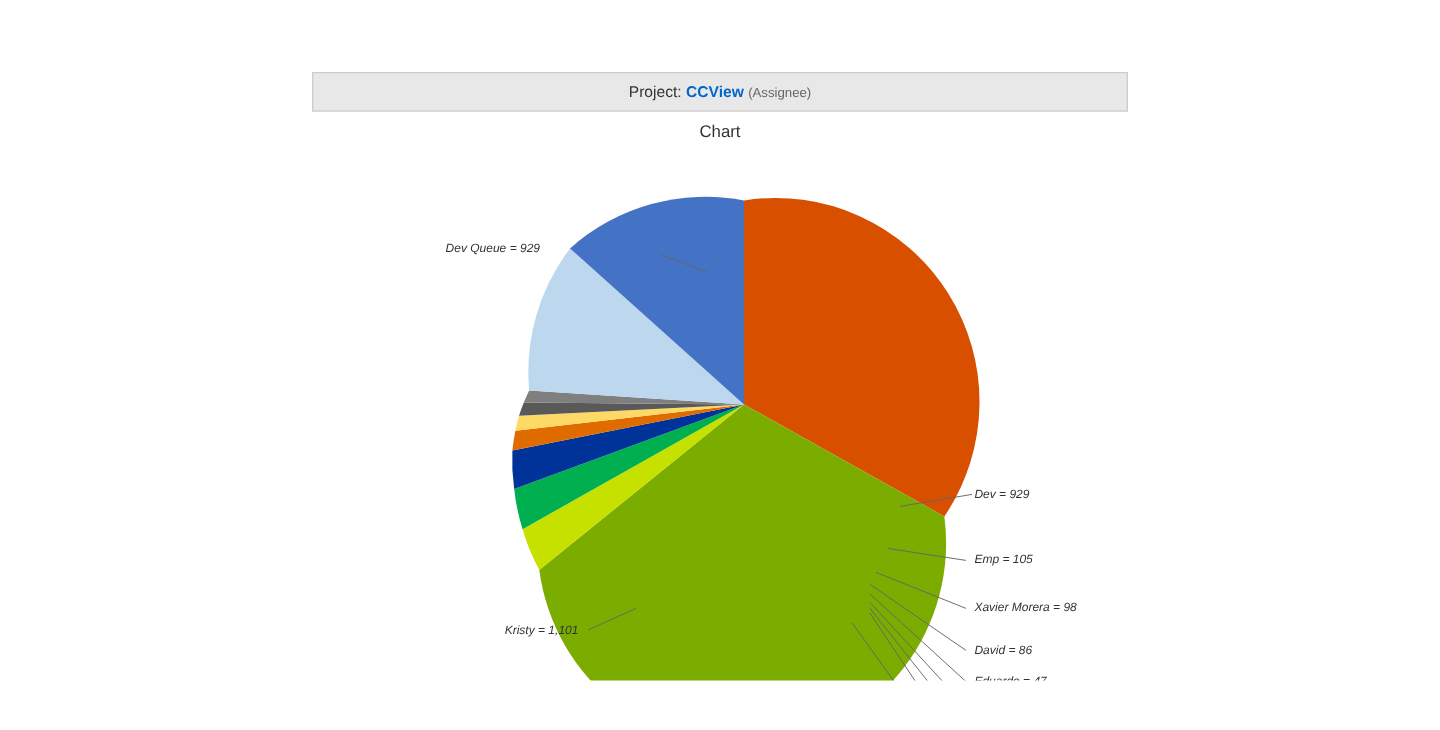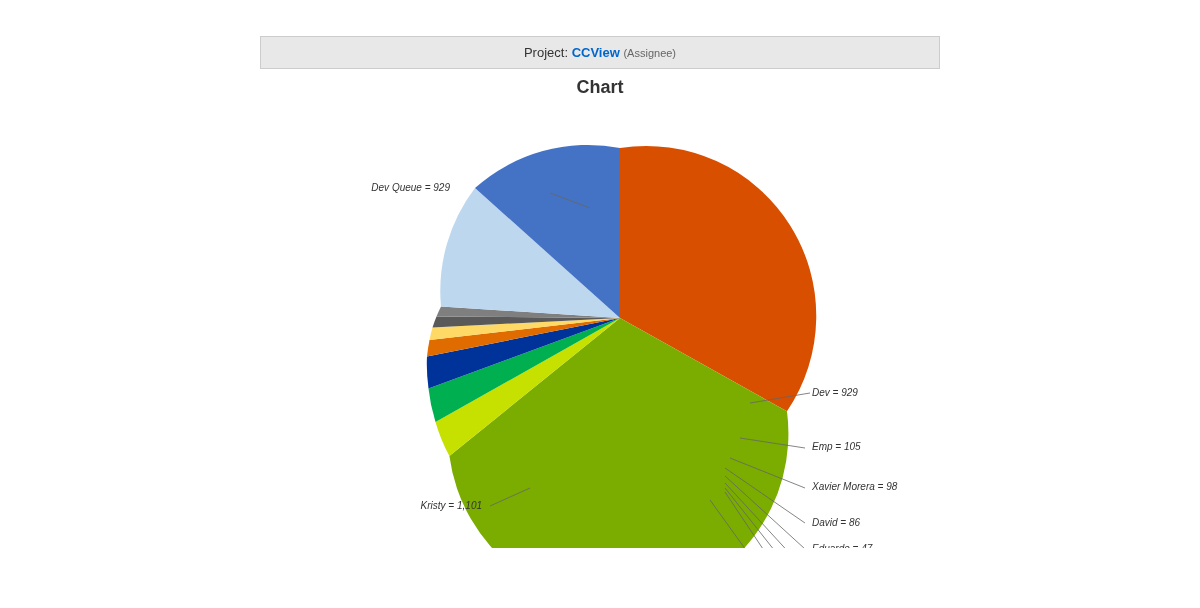--- a/index.html
+++ b/index.html
@@ -11,21 +11,21 @@
       width: 1200px;
       height: 608px;
       overflow: hidden;
     }
     .page-container {
       width: 1200px;
       height: 608px;
       display: flex;
       flex-direction: column;
       align-items: center;
-      padding-top: 36px;
+      padding-top: 60px;
     }
     .header-bar {
       width: 680px;
       background: #e8e8e8;
       border: 1px solid #ccc;
       padding: 8px 16px;
       text-align: center;
       font-size: 13px;
       color: #333;
       margin-bottom: 8px;
@@ -33,22 +33,22 @@
     .header-bar .project-link {
       color: #0066cc;
       font-weight: bold;
       text-decoration: none;
     }
     .header-bar .assignee-text {
       color: #666;
       font-size: 11px;
     }
     .chart-title {
-      font-size: 18px;
-      font-weight: bold;
+      font-size: 14px;
+      font-weight: normal;
       color: #333;
       margin-bottom: 10px;
     }
     .chart-area {
       position: relative;
       width: 700px;
       height: 440px;
       font-style: italic;
     }
     svg.pie-chart {

